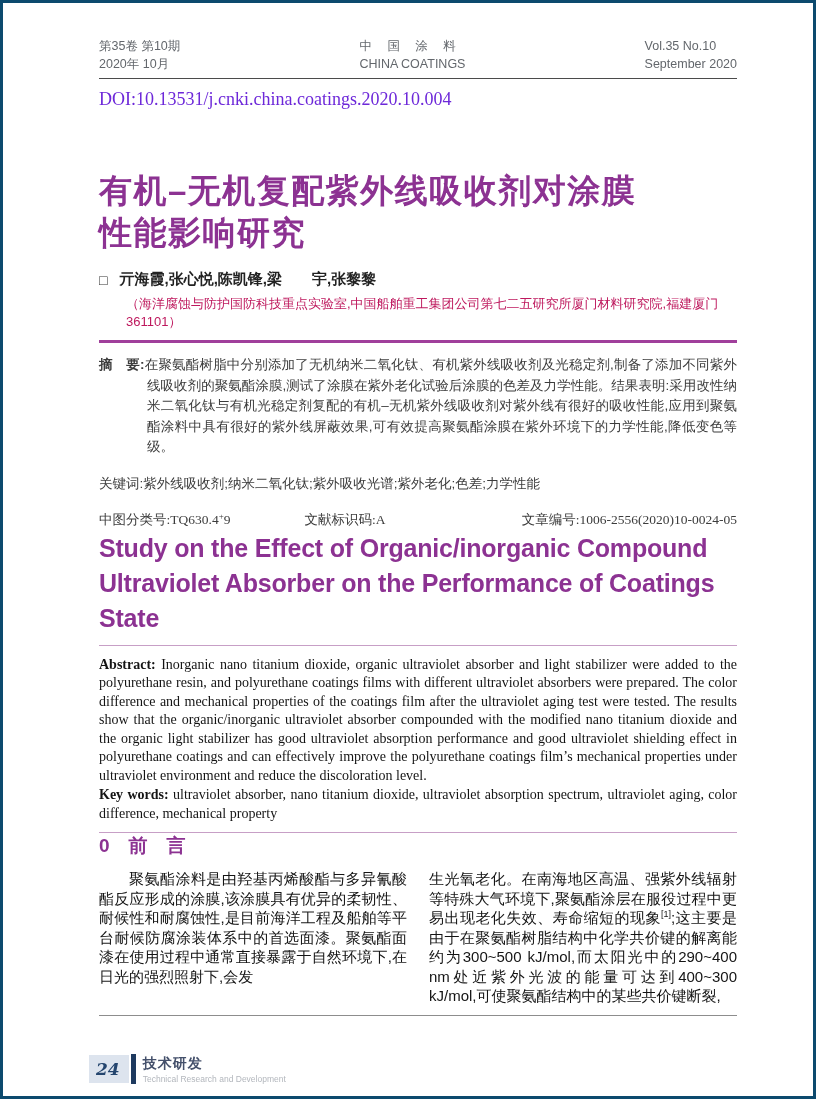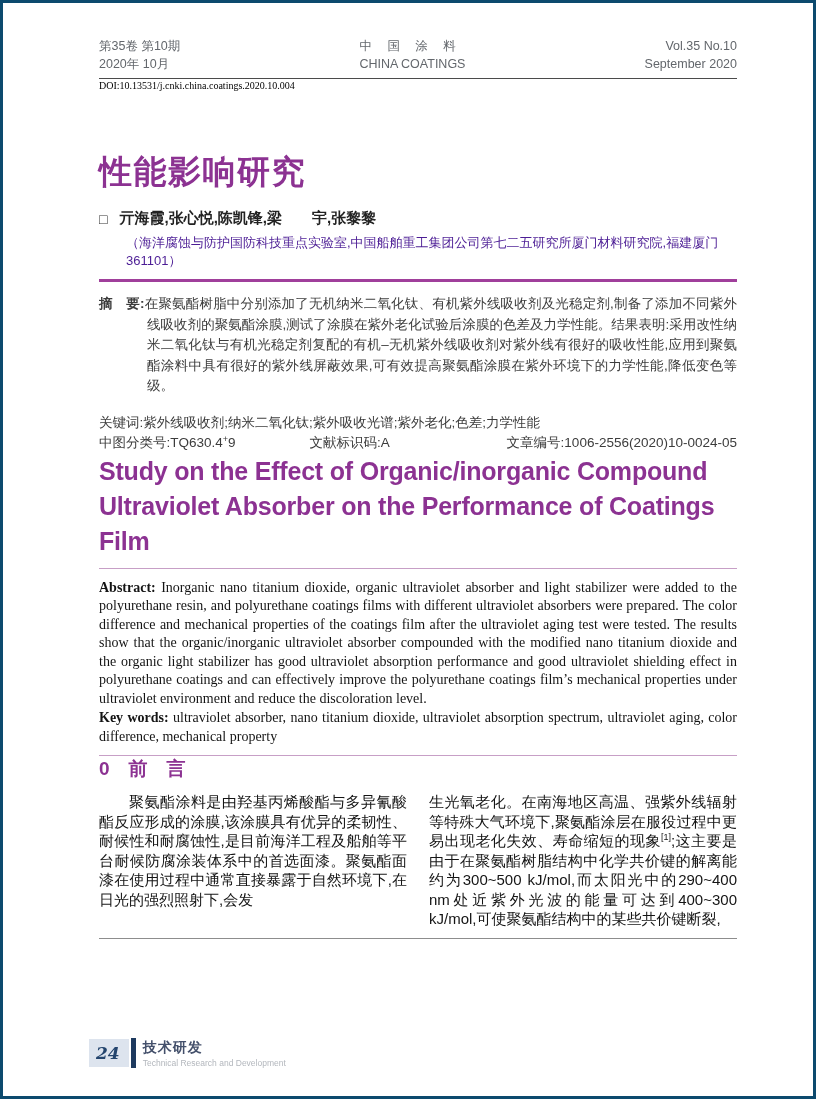--- a/index.html
+++ b/index.html
@@ -14,36 +14,36 @@
     color:#1a1a1a;
     overflow:hidden;
   }
   .inner{padding:34px 76px 0 96px;}
 
   
   .jheader{display:flex;justify-content:space-between;color:#63676c;font-size:12.5px;line-height:18px;}
   .jheader .cell{white-space:nowrap;}
   .jheader .center{text-align:left;}
   .jheader .center .cn{letter-spacing:6px;}
-  .jheader .right{text-align:right;}
+  .jheader .right{text-align:left;}
   .header-rule{border:none;border-top:1.5px solid #4b4b4b;margin:5px 0 0 0;}
-  .doi{font-family:"Liberation Serif",serif;font-size:10px;color:#000000;margin-top:1px;}
+  .doi{font-family:"Liberation Serif",serif;font-size:18px;color:#6d28d9;margin-top:10px;}
 
   
   .title-cn{margin-top:60px;font-size:33px;line-height:42px;font-weight:bold;color:#8c3292;letter-spacing:1.5px;}
   .authors-cn{margin-top:16px;display:flex;align-items:center;font-size:15px;font-weight:bold;color:#222;}
   .authors-cn .marker{margin-right:12px;font-size:14px;color:#333;}
-  .affil-cn{margin-top:6px;padding-left:27px;font-size:13px;color:#4c1d95;}
+  .affil-cn{margin-top:6px;padding-left:27px;font-size:13px;color:#be185d;}
   .purple-rule{height:3px;background:#a03f9b;margin-top:9px;}
 
   
   .abs-cn{margin-top:12px;font-size:13.5px;line-height:20.5px;color:#3c3c3c;}
   .hang{padding-left:48px;text-indent:-48px;text-align:justify;}
   .kw-row{margin-top:16px;}
-  .clc-row{display:flex;margin-top:0;}
+  .clc-row{display:flex;margin-top:16px;font-family:Liberation Serif, serif;}
   .clc-row .mid{margin-left:74px;}
   .clc-row .end{margin-left:auto;}
   sup.s{font-size:9px;vertical-align:super;line-height:0;}
 
   
   .title-en{font-size:25px;line-height:35px;font-weight:bold;color:#8c3292;letter-spacing:-0.2px;}
   .authors-en{margin-top:8px;font-size:14px;color:#56595e;}
   .affil-en{margin-top:6px;font-family:"Liberation Serif",serif;font-style:italic;font-size:13.5px;line-height:19px;color:#2a2a2a;text-align:justify;}
   .pink-rule{border:none;border-top:1px solid #c79fc6;margin:9px 0 0 0;}
   .abs-en{margin-top:10px;font-family:"Liberation Serif",serif;font-size:14px;line-height:18.5px;color:#141414;text-align:justify;}
@@ -54,21 +54,21 @@
   .sec-head{font-size:19px;font-weight:bold;color:#8c3292;}
   .cols{display:flex;gap:22px;margin-top:10px;}
   .col{width:311px;font-size:15px;line-height:19.5px;text-align:justify;color:#141414;}
   .col .indent{text-indent:2em;}
   .ref-sup{font-size:9px;vertical-align:super;line-height:0;}
 
   
   .footnote{margin-top:9px;border-top:1px solid #8d8d8d;padding-top:7px;font-size:13px;line-height:22px;color:#3f3f3f;}
 
   
-  .pagefoot{position:absolute;left:86px;bottom:28px;display:flex;align-items:center;}
+  .pagefoot{position:absolute;left:86px;bottom:12px;display:flex;align-items:center;}
   .pagenum{background:#dde4ee;color:#24456e;font-family:"DejaVu Serif",serif;font-style:italic;font-weight:bold;font-size:17px;padding:4px 9px 4px 7px;line-height:20px;}
   .vbar{width:5px;height:30px;background:#1e3a5f;margin-left:2px;}
   .foot-text{margin-left:7px;}
   .foot-cn{font-size:14px;font-weight:bold;color:#44506b;letter-spacing:1px;font-family:Liberation Serif, serif;}
   .foot-en{font-size:8.5px;color:#b3b7bd;margin-top:1px;}
 </style>
 </head>
 <body>
 
 <div class="page">
@@ -85,20 +85,21 @@
       </div>
       <div class="cell right">
         <div>Vol.35  No.10</div>
         <div>September 2020</div>
       </div>
     </div>
     <hr class="header-rule">
     <div class="doi">DOI:10.13531/j.cnki.china.coatings.2020.10.004</div>
 
     <div class="title-cn">
+      <div>有机–无机复配紫外线吸收剂对涂膜</div>
       <div>性能影响研究</div>
     </div>
 
     <div class="authors-cn">
       <span class="marker">□</span>
       <span>亓海霞,张心悦,陈凯锋,梁　　宇,张黎黎</span>
     </div>
     <div class="affil-cn">（海洋腐蚀与防护国防科技重点实验室,中国船舶重工集团公司第七二五研究所厦门材料研究院,福建厦门　361101）</div>
     <div class="purple-rule"></div>
 
@@ -111,21 +112,21 @@
       </div>
       <div class="clc-row">
         <span><span>中图分类号:</span><span>TQ630.4</span><sup class="s">+</sup><span>9</span></span>
         <span class="mid"><span>文献标识码:</span><span>A</span></span>
         <span class="end"><span>文章编号:</span><span>1006-2556(2020)10-0024-05</span></span>
       </div>
     </div>
 
     <div class="title-en">
       <div>Study on the Effect of Organic/inorganic Compound</div>
-      <div>Ultraviolet Absorber on the Performance of Coatings Film</div>
+      <div>Ultraviolet Absorber on the Performance of Coatings State</div>
     </div>
     <hr class="pink-rule">
 
     <div class="abs-en">
       <div>
         <b>Abstract:</b><span> Inorganic nano titanium dioxide, organic ultraviolet absorber and light stabilizer were added to the polyurethane resin, and polyurethane coatings films with different ultraviolet absorbers were prepared. The color difference and mechanical properties of the coatings film after the ultraviolet aging test were tested. The results show that the organic/inorganic ultraviolet absorber compounded with the modified nano titanium dioxide and the organic light stabilizer has good ultraviolet absorption performance and good ultraviolet shielding effect in polyurethane coatings and can effectively improve the polyurethane coatings film’s mechanical properties under ultraviolet environment and reduce the discoloration level.</span>
       </div>
       <div class="kw-en">
         <b>Key words:</b><span> ultraviolet absorber, nano titanium dioxide, ultraviolet absorption spectrum, ultraviolet aging, color difference, mechanical property</span>
       </div>

